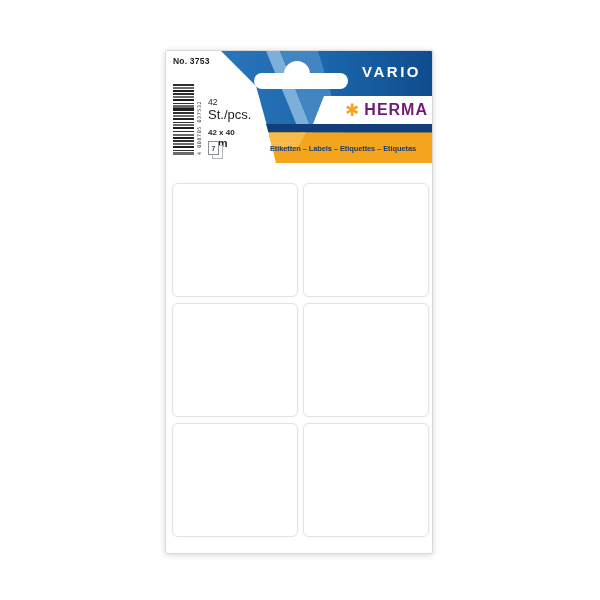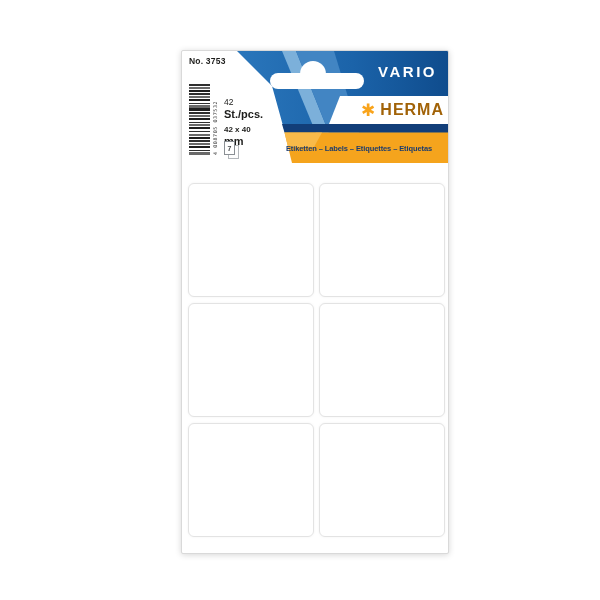--- a/index.html
+++ b/index.html
@@ -1,17 +1,17 @@
 <!DOCTYPE html>
 <html><head>
 <meta charset="utf-8">
 <style>
   html,body{margin:0;padding:0;background:#fff;}
   body{font-family:"Liberation Sans", sans-serif;}
-  #canvas{position:relative;width:508px;height:600px;background:#ffffff;overflow:hidden;margin-left:16px;}
+  #canvas{position:relative;width:508px;height:600px;background:#ffffff;overflow:hidden;}
 
   .package{
     position:absolute;left:165px;top:50px;width:266px;height:502px;
     background:#ffffff;border:1px solid #d9d9d9;border-radius:2px;
     box-shadow:0 1px 6px rgba(0,0,0,.16);
     overflow:hidden;
   }
 
   .header-svg{position:absolute;left:0;top:0;width:266px;height:113px;}
 
@@ -30,21 +30,21 @@
   }
   .barcode-number{
     position:absolute;right:1px;top:0;height:71px;
     writing-mode:vertical-rl;transform:rotate(180deg);
     font-size:5px;color:#3a3a3a;letter-spacing:.6px;white-space:nowrap;
     font-family:"DejaVu Sans Mono", monospace;
   }
 
   .qty-block{position:absolute;left:42px;top:47px;color:#1d1d1b;line-height:1.15;}
   .qty-value{font-size:8.5px;font-weight:normal;}
-  .qty-unit{font-size:11px;font-weight:bold;}
+  .qty-unit{font-size:13px;font-weight:normal;}
   .size-value{font-size:8px;font-weight:bold;margin-top:5px;}
   .size-unit{font-size:11px;font-weight:bold;}
 
   .sheet-icon{position:absolute;left:42px;top:90px;width:17px;height:18px;}
   .sheet-back{
     position:absolute;left:4px;top:4px;width:9px;height:12px;
     border:1px solid #b2b6ba;background:#fdfdfd;
   }
   .sheet-front{
     position:absolute;left:0;top:0;width:9px;height:12px;
@@ -56,21 +56,21 @@
   .series-name{
     position:absolute;top:12px;right:11px;
     font-size:15px;font-weight:bold;color:#ffffff;letter-spacing:2.5px;
   }
 
   .brand-lockup{
     position:absolute;top:48px;right:4px;height:22px;
     display:flex;align-items:center;
   }
   .brand-asterisk{font-size:17px;color:#f9a41b;margin-right:5px;line-height:1;}
-  .brand-name{font-size:16px;font-weight:bold;color:#a16207;letter-spacing:1px;line-height:1;}
+  .brand-name{font-size:16px;font-weight:bold;color:#701a75;letter-spacing:1px;line-height:1;}
 
   .banner-text{
     position:absolute;left:98px;right:10px;top:92.5px;
     text-align:center;font-size:7.5px;font-weight:bold;color:#1d3c6d;
     letter-spacing:-0.1px;white-space:nowrap;
   }
 
   .labels-grid{
     position:absolute;left:6px;right:3px;top:132px;
     display:grid;grid-template-columns:1fr 1fr;grid-auto-rows:114px;gap:6px 5px;

